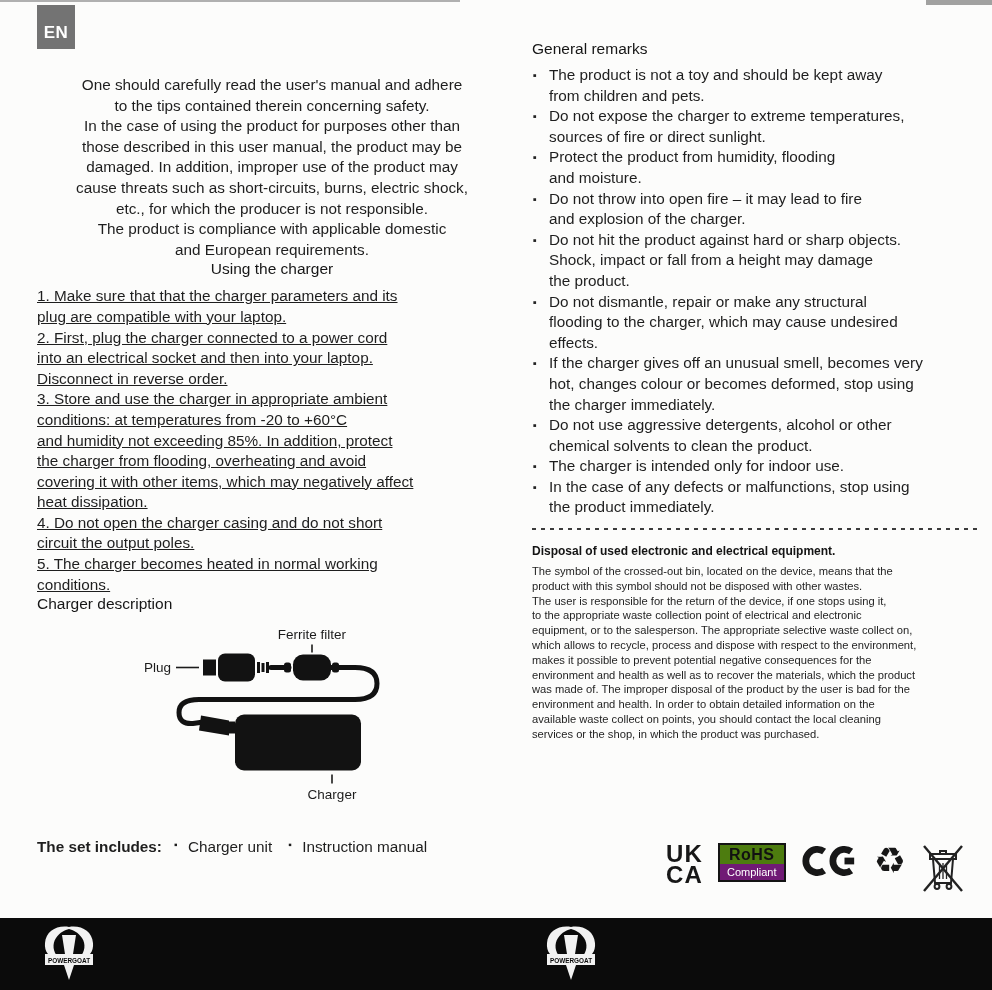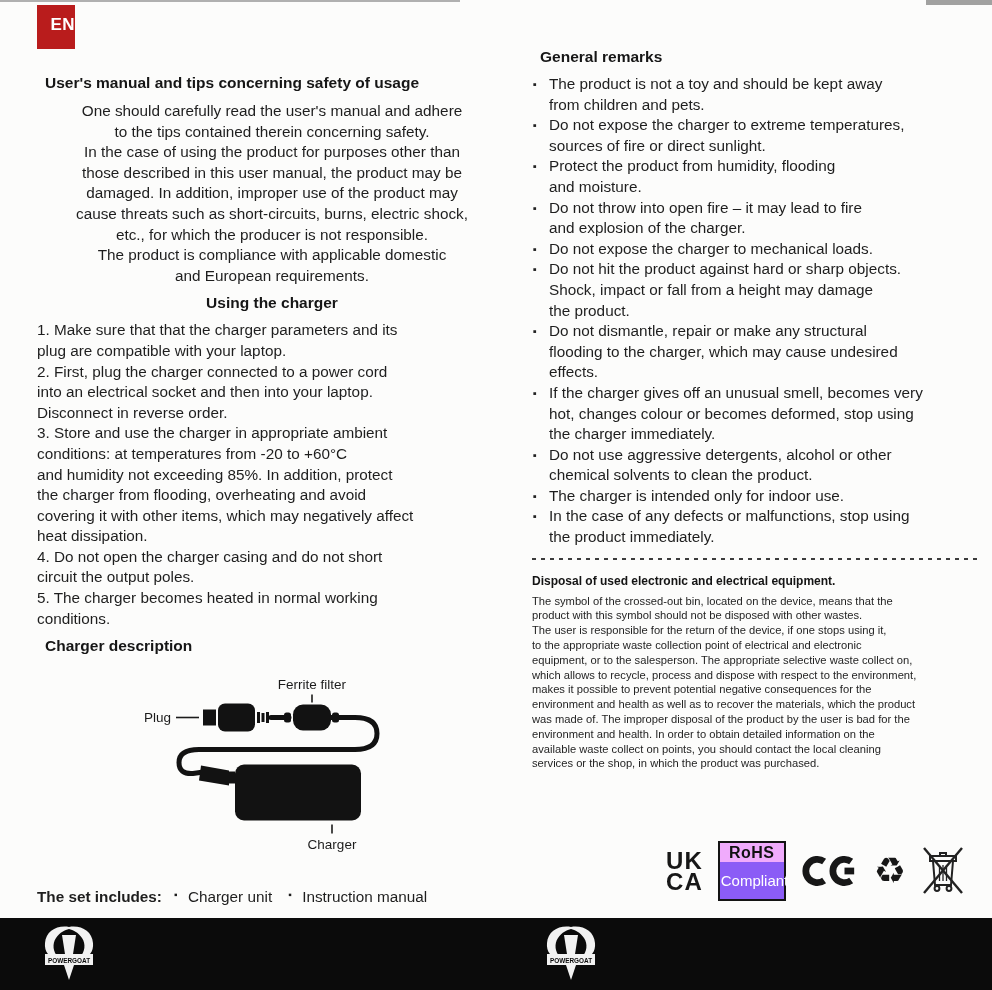--- a/index.html
+++ b/index.html
@@ -7,67 +7,67 @@
     position:relative; width:992px; height:990px; margin:0 auto;
     background:#fcfcfb; overflow:hidden;
     font-family:"Liberation Sans", sans-serif; color:#1e1e1e;
   }
   .artifact { position:absolute; background:#555; }
   .artifact.tl { left:0; top:0; width:460px; height:2px; opacity:.45; }
   .artifact.tr { right:0; top:0; width:66px; height:5px; opacity:.55; }
 
   .lang-badge {
     position:absolute; left:37px; top:5px; width:38px; height:44px;
-    background:#b91c1c; color:#fff; font-weight:bold; font-size:17px;
-    display:flex; align-items:flex-end; justify-content:flex-end; padding-bottom:14px; box-sizing:border-box;
+    background:#737373; color:#fff; font-weight:bold; font-size:17px;
+    display:flex; align-items:flex-end; justify-content:center; padding-bottom:6px; box-sizing:border-box;
     letter-spacing:.5px;
   }
 
   .col { position:absolute; }
   .col-left  { left:37px;  top:66px; width:470px; }
   .col-right { left:532px; top:40px; width:445px; }
 
-  h3.sec { margin:8px; font-size:15.5px; font-weight:bold; color:#161616; }
+  h3.sec { margin:0; font-size:15.5px; font-weight:normal; color:#161616; }
   .body-text { font-size:15.3px; line-height:20.6px; white-space:pre-line; margin:0; }
   .mt9  { margin-top:9px;text-align:center; }
   .mt8  { margin-top:8px; }
 
   ul.sq { list-style:none; margin:7px 0 0 0; padding:0; }
   ul.sq li {
     position:relative; padding-left:17px; font-size:15.3px; line-height:20.6px;
     white-space:pre-line; margin:0;
   }
   ul.sq li::before {
     content:"▪"; position:absolute; left:1px; top:0; font-size:11px; line-height:20.6px; color:#222;
   }
-  ol.steps { list-style:none; margin:8px 0 8px 0; padding:0; }
+  ol.steps { list-style:none; margin:8px 0 0 0; padding:0;text-decoration:underline; }
   ol.steps li { font-size:15.3px; line-height:20.6px; white-space:pre-line; }
 
   .diagram { margin:2px 0 0 60px; }
 
   .set-line { display:flex; align-items:flex-end; gap:12px; margin-top:14px; font-size:15.3px; }
   .set-line .lbl { font-weight:bold; }
   .set-line .itm { position:relative; padding-left:14px; }
   .set-line .itm::before { content:"▪"; position:absolute; left:0; top:1px; font-size:10px; }
 
   .dashes {
     margin-top:10px; height:2px;
     background-image:repeating-linear-gradient(90deg,#3c3c3c 0 4px,transparent 4px 9px);
   }
   .disposal-h { margin:14px 0 0 0; font-size:12px; font-weight:bold; color:#141414; }
   .small-text { margin-top:6px; font-size:11.2px; line-height:14.8px; white-space:pre-line; color:#242424; }
 
   .certs {
     position:absolute; right:27px; top:843px; height:56px;
-    display:flex; align-items:center; gap:15px;
+    display:flex; align-items:flex-start; gap:15px;
   }
   .ukca { font-weight:800; font-size:24px; line-height:21px; letter-spacing:1px; color:#171717; }
   .rohs { border:2.5px solid #141414; width:64px; text-align:center; }
-  .rohs .top { background:#f0abfc; color:#111; font-weight:800; font-size:16px; padding:1px 0 0 0; letter-spacing:.5px;}
-  .rohs .bot { background:#8b5cf6; color:#fff; font-size:15px; padding:10px 1px; }
+  .rohs .top { background:#4d7c0f; color:#111; font-weight:800; font-size:16px; padding:1px 0 0 0; letter-spacing:.5px;}
+  .rohs .bot { background:#701a75; color:#fff; font-size:11px; padding:2px 1px; }
   .recycle { font-size:36px; color:#171717; line-height:1; }
 
   .footer {
     position:absolute; left:0; bottom:0; width:992px; height:72px; background:#0b0b0b;
   }
   .goat { position:absolute; top:6px; }
   .goat.g1 { left:42px; } .goat.g2 { left:544px; }
 </style>
 </head>
 <body>
@@ -75,21 +75,20 @@
 <div class="page">
 
   <div class="artifact tl"></div>
   <div class="artifact tr"></div>
 
   <div class="lang-badge">
     <span>EN</span>
   </div>
 
   <div class="col col-left">
-    <h3 class="sec">User's manual and tips concerning safety of usage</h3>
     <p class="body-text mt9">One should carefully read the user's manual and adhere
 to the tips contained therein concerning safety.
 In the case of using the product for purposes other than
 those described in this user manual, the product may be
 damaged. In addition, improper use of the product may
 cause threats such as short-circuits, burns, electric shock,
 etc., for which the producer is not responsible.
 The product is compliance with applicable domestic
 and European requirements.</p>
 
@@ -171,21 +170,20 @@
 
         <li>Do not expose the charger to extreme temperatures,
 sources of fire or direct sunlight.</li>
 
         <li>Protect the product from humidity, flooding
 and moisture.</li>
 
         <li>Do not throw into open fire – it may lead to fire
 and explosion of the charger.</li>
 
-        <li>Do not expose the charger to mechanical loads.</li>
 
         <li>Do not hit the product against hard or sharp objects.
 Shock, impact or fall from a height may damage
 the product.</li>
 
         <li>Do not dismantle, repair or make any structural
 flooding to the charger, which may cause undesired
 effects.</li>
 
         <li>If the charger gives off an unusual smell, becomes very

